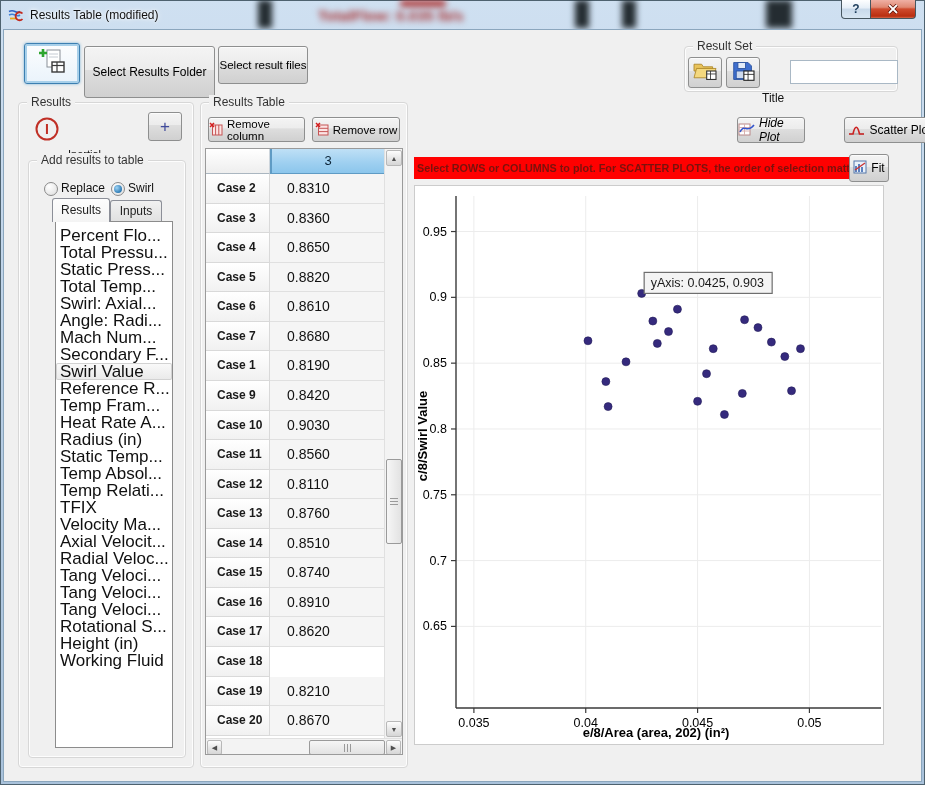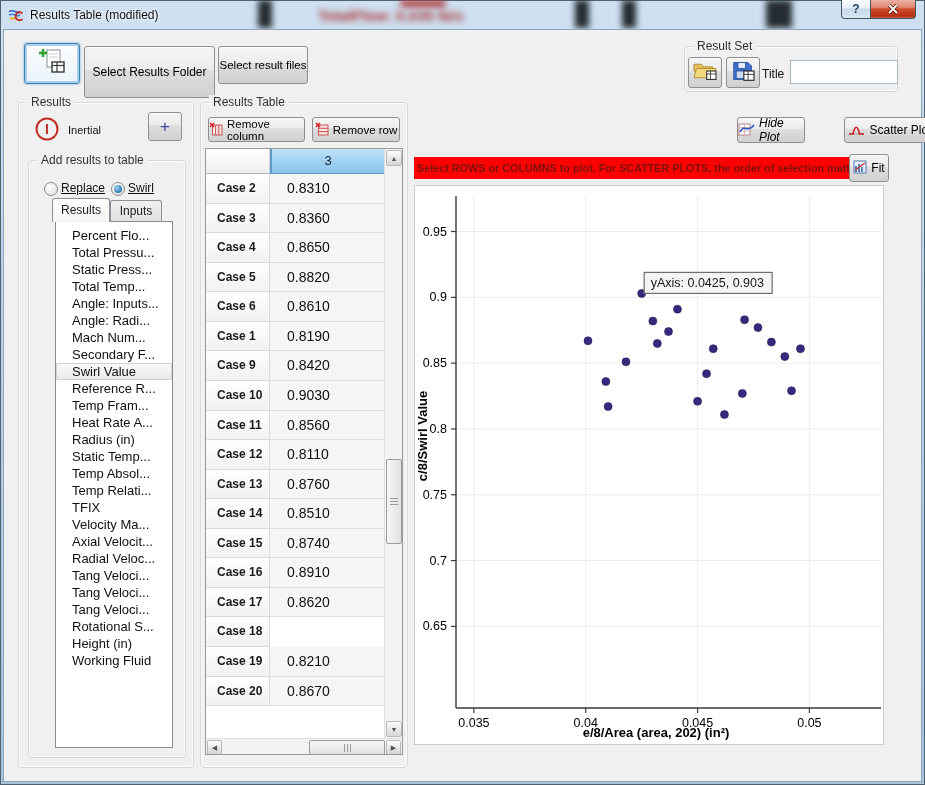--- a/index.html
+++ b/index.html
@@ -31,34 +31,34 @@
   .w7btn{position:absolute;box-sizing:border-box;display:flex;align-items:center;justify-content:center;gap:5px;
     background:linear-gradient(#f4f4f4,#ececec 45%,#dedede 46%,#d0d0d0);
     border:1px solid #8e8f8f;border-radius:3px;font-size:12px;color:#000;cursor:default;
     box-shadow:inset 0 1px 0 rgba(255,255,255,.7);}
   .iconbtn-highlight{border:1px solid #3c7fb1;box-shadow:0 0 0 2px #a8d0ea inset, 0 0 3px #7ab3d8;
     background:linear-gradient(#fcfdfe,#eaf3fb);}
   .group{position:absolute;box-sizing:border-box;border:1px solid #d7d7d7;border-radius:4px;
     box-shadow:inset 0 0 0 1px #fdfdfd;}
   .group-label{position:absolute;top:-8px;left:8px;background:#f0f0f0;padding:0 4px;
     font-size:12px;color:#333;white-space:nowrap;}
-  .small-label{position:absolute;font-size:11px;color:#111;}
+  .small-label{position:absolute;font-size:11px;color:#111;margin-top:24px;}
   
   .radio{position:absolute;width:12px;height:12px;border-radius:50%;
     background:radial-gradient(circle at 35% 30%,#fff,#dcdcdc);border:1px solid #8a8a8a;}
   .radio.checked::after{content:'';position:absolute;left:2px;top:2px;width:8px;height:8px;border-radius:50%;
     background:radial-gradient(circle at 35% 35%,#9fd4f5,#2f7cb5 70%,#1d5d8f);}
-  .radio-label{position:absolute;font-size:12px;color:#111;text-decoration:underline;}
+  .radio-label{position:absolute;font-size:12px;color:#111;}
   .tab{position:absolute;box-sizing:border-box;border:1px solid #8c8f98;border-bottom:none;
     border-radius:3px 3px 0 0;text-align:center;font-size:12px;color:#222;
     background:linear-gradient(#f1f1f1,#e0e0e0);}
   .tab.active{background:linear-gradient(#fdfdfd,#f4f4f4);z-index:3;font-size:12px;}
   .listbox{position:absolute;box-sizing:border-box;background:#fff;border:1px solid #8c8c8c;
     overflow:hidden;z-index:2;}
-  .list-item{height:17px;line-height:17px;padding-left:16px;font-size:13px;color:#101010;white-space:nowrap;}
+  .list-item{height:17px;line-height:17px;padding-left:4px;font-size:17px;color:#101010;white-space:nowrap;}
   .list-item.selected{background:linear-gradient(#fafafa,#e9e9e9);
     box-shadow:inset 0 0 0 1px #d2d2d2;border-radius:2px;}
   
   .tablebox{position:absolute;box-sizing:border-box;background:#fff;border:1px solid #9a9a9a;overflow:hidden;}
   .thdr-corner{position:absolute;left:0;top:0;width:64px;height:25px;box-sizing:border-box;
     background:linear-gradient(#fff,#eee);border-right:1px solid #cdd5dc;border-bottom:1px solid #aab6c0;}
   .thdr-col{position:absolute;left:64px;top:0;width:114px;height:25px;box-sizing:border-box;
     background:linear-gradient(#bfe0f6,#9dcff0 60%,#8cc6ec);border-left:2px solid #5f9bc4;
     border-bottom:1px solid #5f9bc4;text-align:center;line-height:24px;font-size:13px;color:#0b2437;}
   .tbody{position:absolute;left:0;top:25px;width:178px;height:562px;}
@@ -202,21 +202,21 @@
     </div>
     <div class="tab" style="left:106px;top:170px;width:52px;height:22px;line-height:21px;">
       <span>Inputs</span>
     </div>
 
     <div class="listbox" style="left:51px;top:191px;width:118px;height:527px;padding-top:5px;" id="results-list">
         <div class="list-item">Percent Flo...</div>
         <div class="list-item">Total Pressu...</div>
         <div class="list-item">Static Press...</div>
         <div class="list-item">Total Temp...</div>
-        <div class="list-item">Angle: Inputs...</div>
+        <div class="list-item">Swirl: Axial...</div>
         <div class="list-item">Angle: Radi...</div>
         <div class="list-item">Mach Num...</div>
         <div class="list-item">Secondary F...</div>
         <div class="list-item selected">Swirl Value</div>
         <div class="list-item">Reference R...</div>
         <div class="list-item">Temp Fram...</div>
         <div class="list-item">Heat Rate A...</div>
         <div class="list-item">Radius (in)</div>
         <div class="list-item">Static Temp...</div>
         <div class="list-item">Temp Absol...</div>
@@ -276,20 +276,24 @@
             <div class="rowhdr">Case 4</div>
             <div class="tcell">0.8650</div>
           </div>
           <div class="trow">
             <div class="rowhdr">Case 5</div>
             <div class="tcell">0.8820</div>
           </div>
           <div class="trow">
             <div class="rowhdr">Case 6</div>
             <div class="tcell">0.8610</div>
+          </div>
+          <div class="trow">
+            <div class="rowhdr">Case 7</div>
+            <div class="tcell">0.8680</div>
           </div>
           <div class="trow">
             <div class="rowhdr">Case 1</div>
             <div class="tcell">0.8190</div>
           </div>
           <div class="trow">
             <div class="rowhdr">Case 9</div>
             <div class="tcell">0.8420</div>
           </div>
           <div class="trow">

